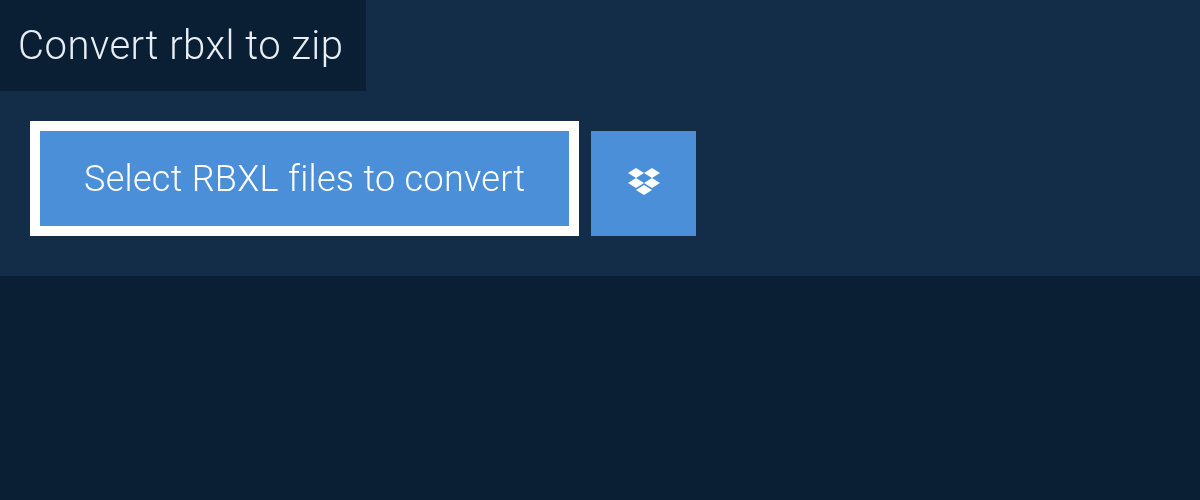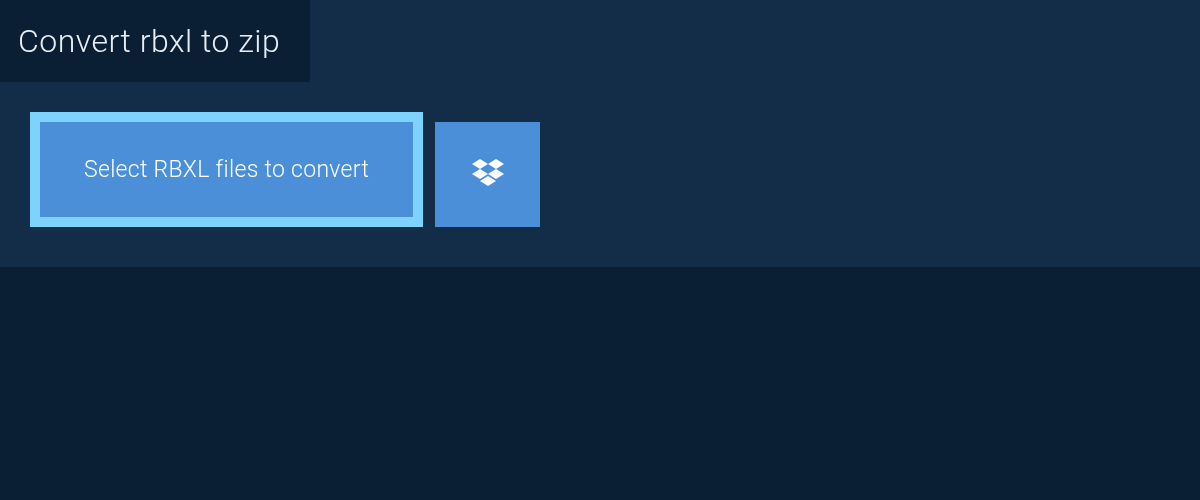--- a/index.html
+++ b/index.html
@@ -15,36 +15,36 @@
       overflow: hidden;
     }
     .panel {
       background: #132d49;
       width: 100%;
       padding-bottom: 40px;
     }
     .tab {
       background: #0a1f33;
       display: inline-block;
-      padding: 22px 30px 22px 18px;
+      padding: 22px 22px 22px 18px;
       color: #e8eef5;
-      font-size: 32px;
+      font-size: 40px;
       font-weight: 300;
       letter-spacing: 0.5px;
     }
     .button-row {
       display: flex;
       padding: 30px 0 0 30px;
       gap: 12px;
     }
     .select-button {
       background: #4a8fd8;
-      border: 10px solid #7dd3fc;
+      border: 10px solid #ffffff;
       color: #ffffff;
-      font-size: 23px;
+      font-size: 36px;
       font-weight: 300;
       padding: 24px 44px;
       cursor: pointer;
       display: inline-flex;
       align-items: center;
       justify-content: center;
       letter-spacing: 0.3px;
     }
     .dropbox-button {
       background: #4a8fd8;

